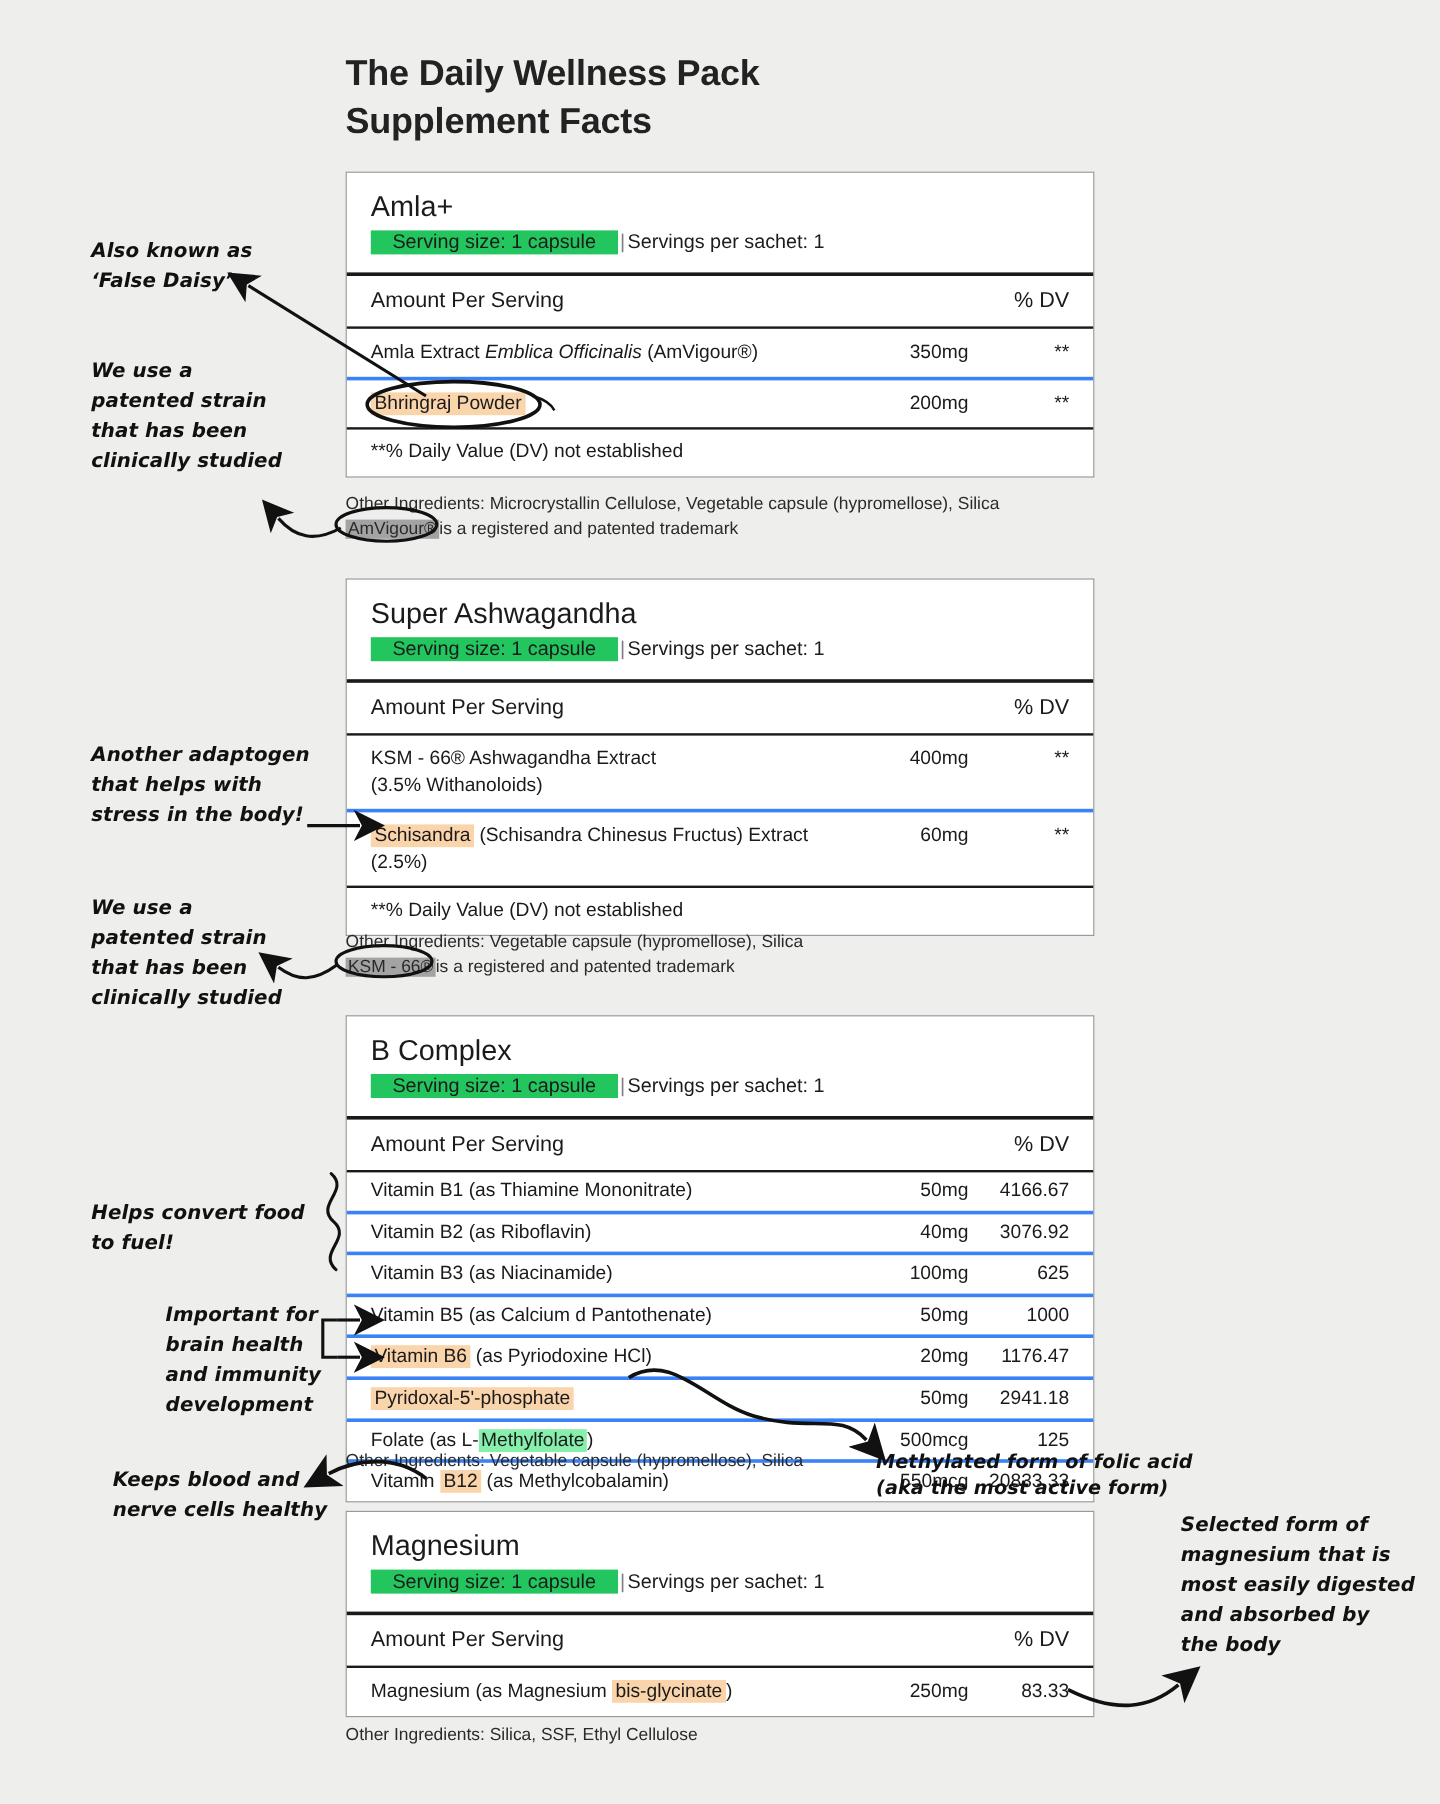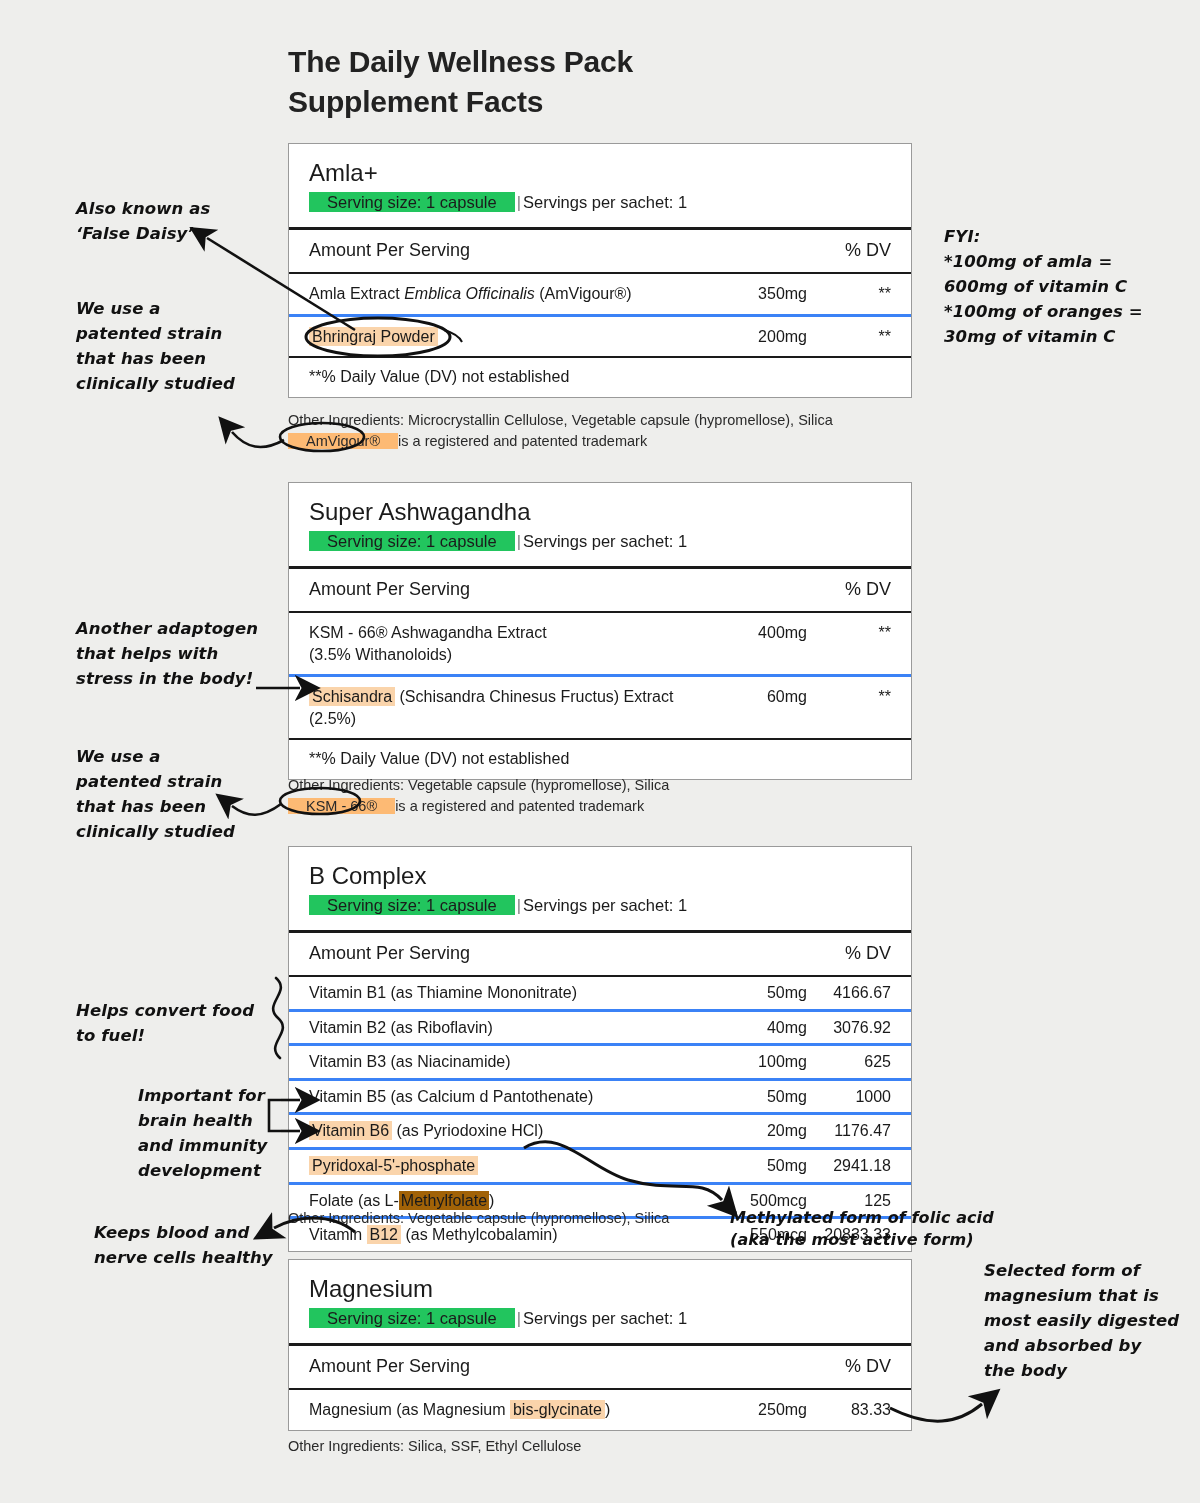--- a/index.html
+++ b/index.html
@@ -46,31 +46,31 @@
   }
   .ing-row.first { border-top:none; }
   .ing-name { flex:1 1 auto; padding-right:8px; }
   .ing-amt  { width:112px; text-align:right; flex:0 0 112px; }
   .ing-dv   { width:84px; text-align:right; flex:0 0 84px; }
   .ing-row.compact { padding:5px 20px 5px 20px; }
 
   .foot-row { padding:10px 20px 11px 20px; font-size:16px; }
 
   .hl-orange { background:#fad4ab; padding:1px 3px; }
-  .hl-green  { background:#a16207; padding:1px 2px; }
+  .hl-green  { background:#86efac; padding:1px 2px; }
   em.sci { font-style:italic;margin-top:16px; }
 
   
   .other-ing {
     position:absolute; left:288px; font-size:14.5px; color:#2a2a2a; line-height:1.45;
     width:640px;
   }
   .other-ing .u { }
   .tm-line { white-space:nowrap; }
-  .tm-chip { background:#fdba74; padding:0 18px; }
+  .tm-chip { background:#a3a3a3; padding:0 2px; }
 
   
   .hand {
     position:absolute;
     font-family:"DejaVu Sans", sans-serif;
     font-style:italic; font-weight:700;
     font-size:16.5px; line-height:1.52; color:#111;
     letter-spacing:0.1px;
   }
   .hand.sm { font-size:16px; }
@@ -243,25 +243,20 @@
   </div>
 
   <div class="hand" style="left:76px; top:196px; width:210px; white-space:pre-line;">Also known as
 ‘False Daisy’</div>
 
   <div class="hand" style="left:76px; top:296px; width:220px; white-space:pre-line;">We use a
 patented strain
 that has been
 clinically studied</div>
 
-  <div class="hand" style="left:944px; top:224px; width:240px; white-space:pre-line;">FYI:
-*100mg of amla =
-600mg of vitamin C
-*100mg of oranges =
-30mg of vitamin C</div>
 
   <div class="hand" style="left:76px; top:616px; width:230px; white-space:pre-line;">Another adaptogen
 that helps with
 stress in the body!</div>
 
   <div class="hand" style="left:76px; top:744px; width:220px; white-space:pre-line;">We use a
 patented strain
 that has been
 clinically studied</div>
 

